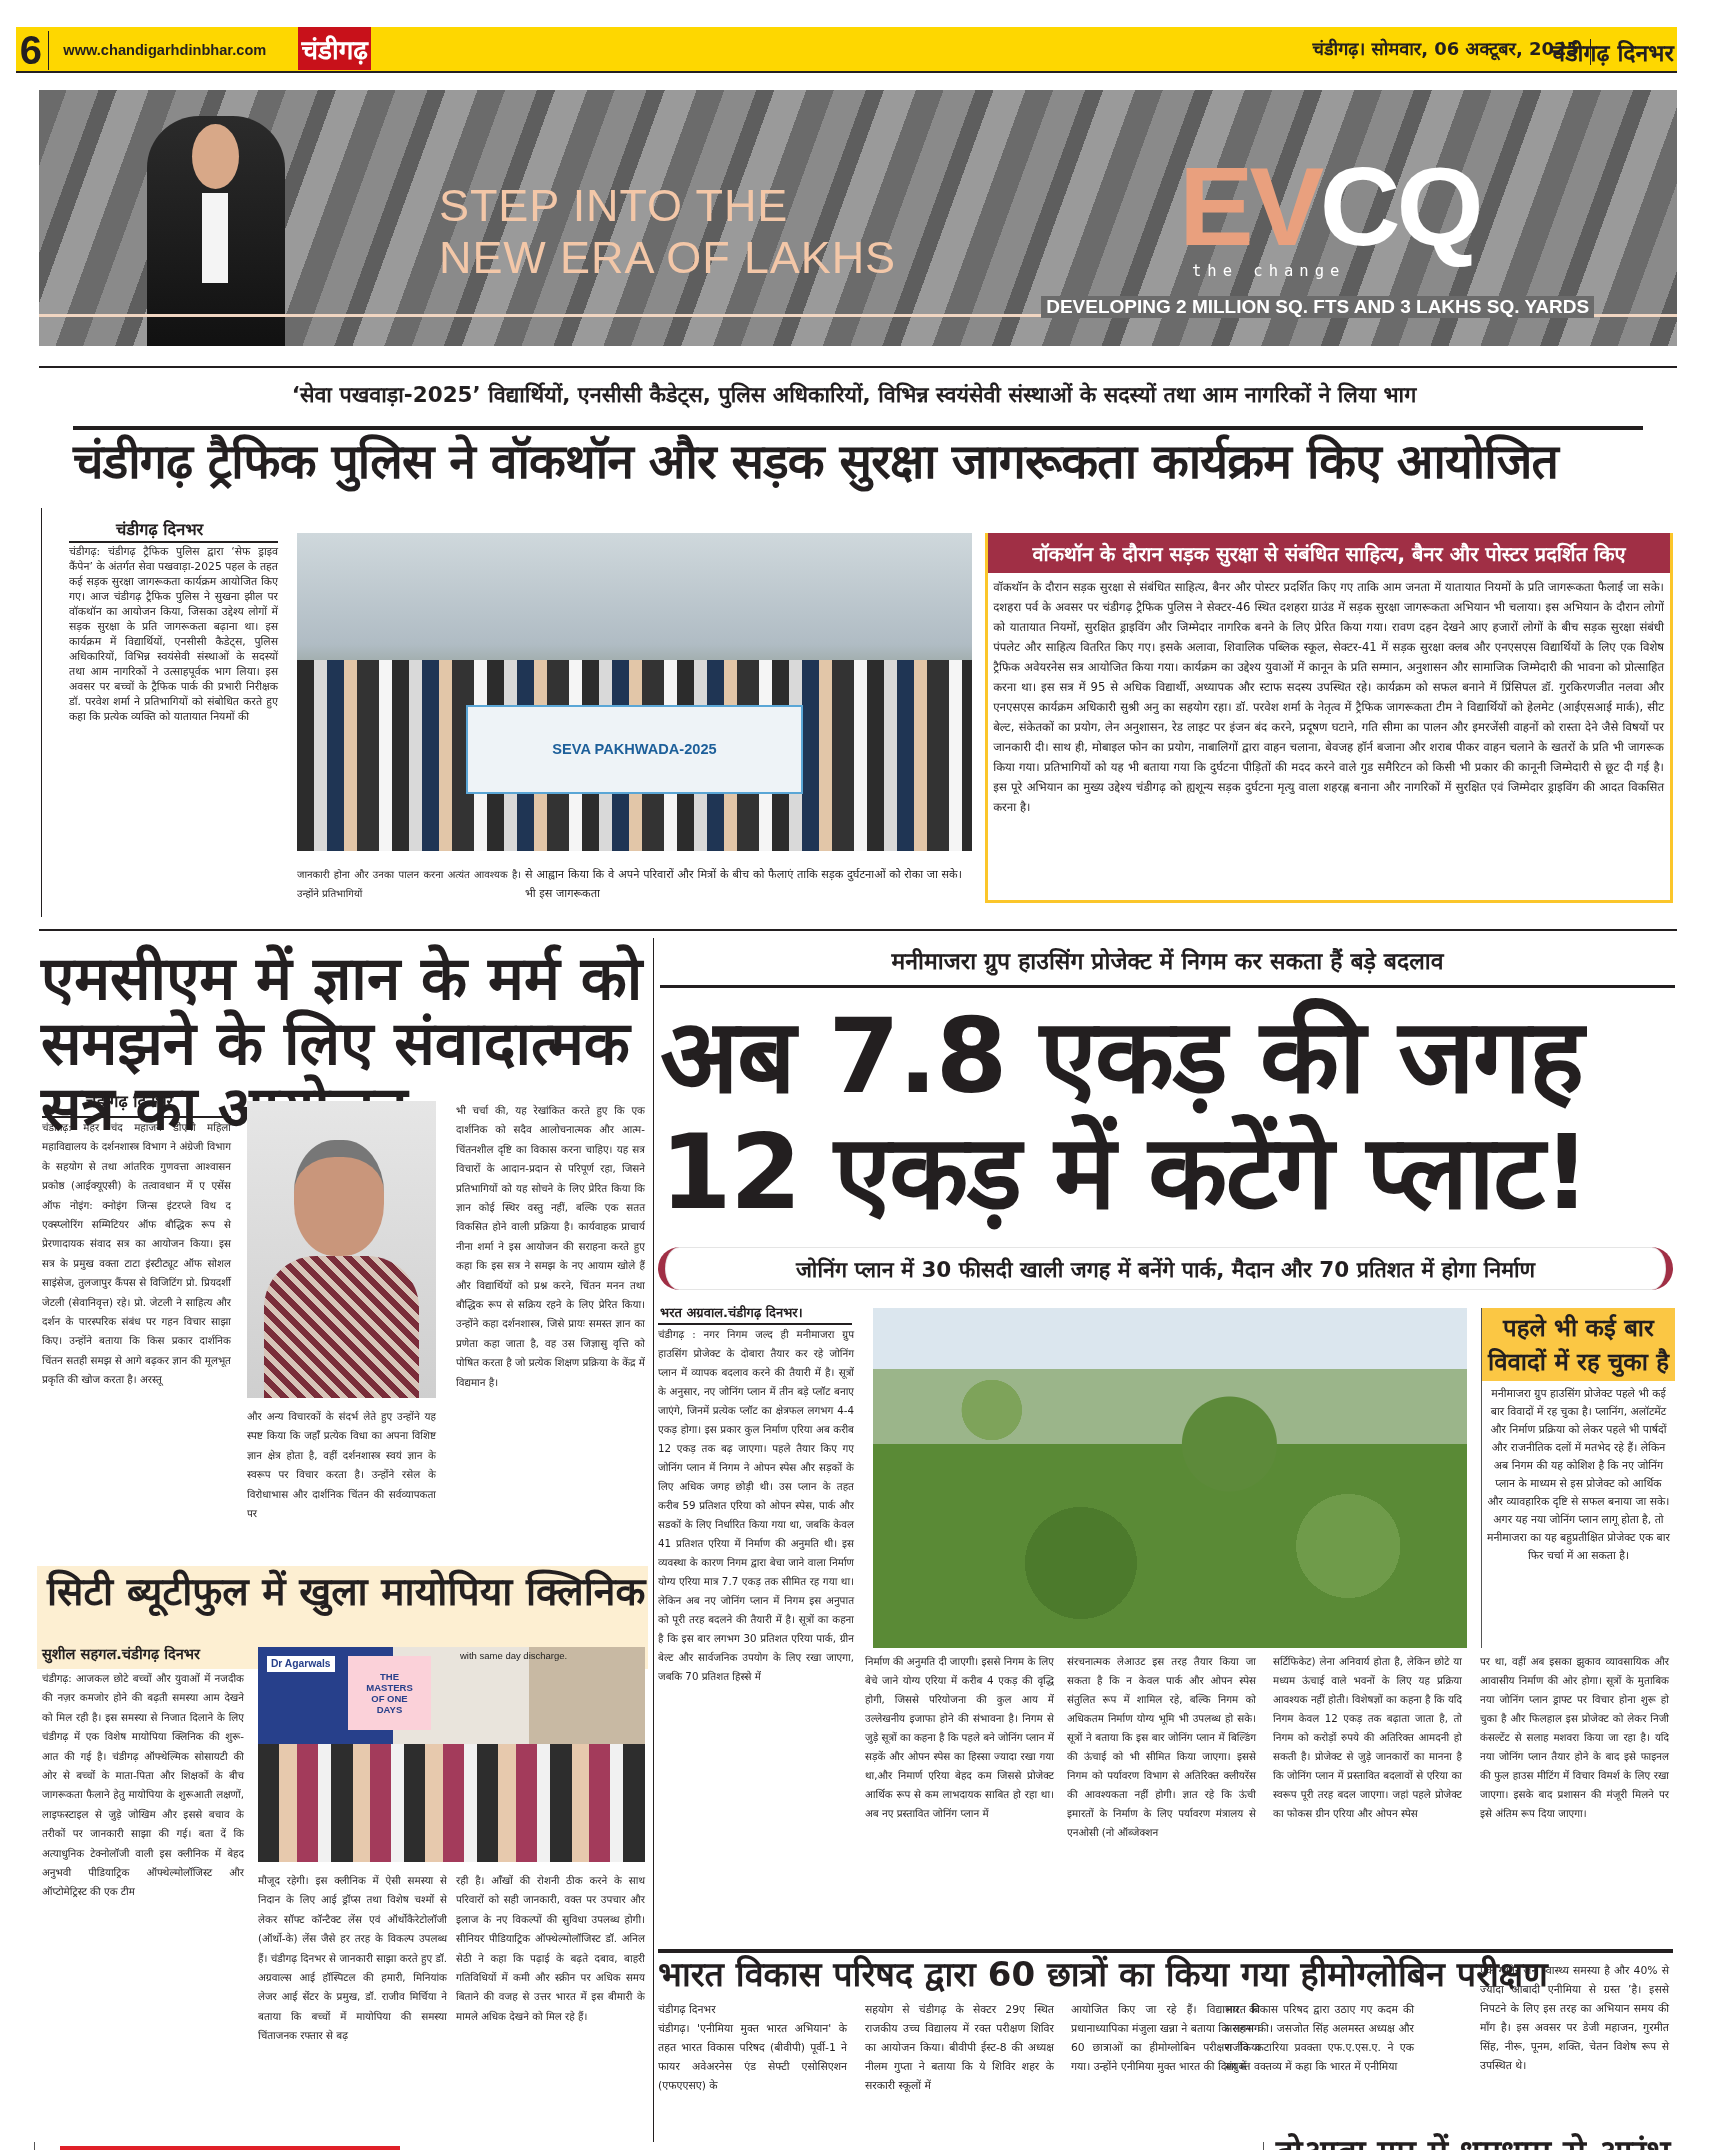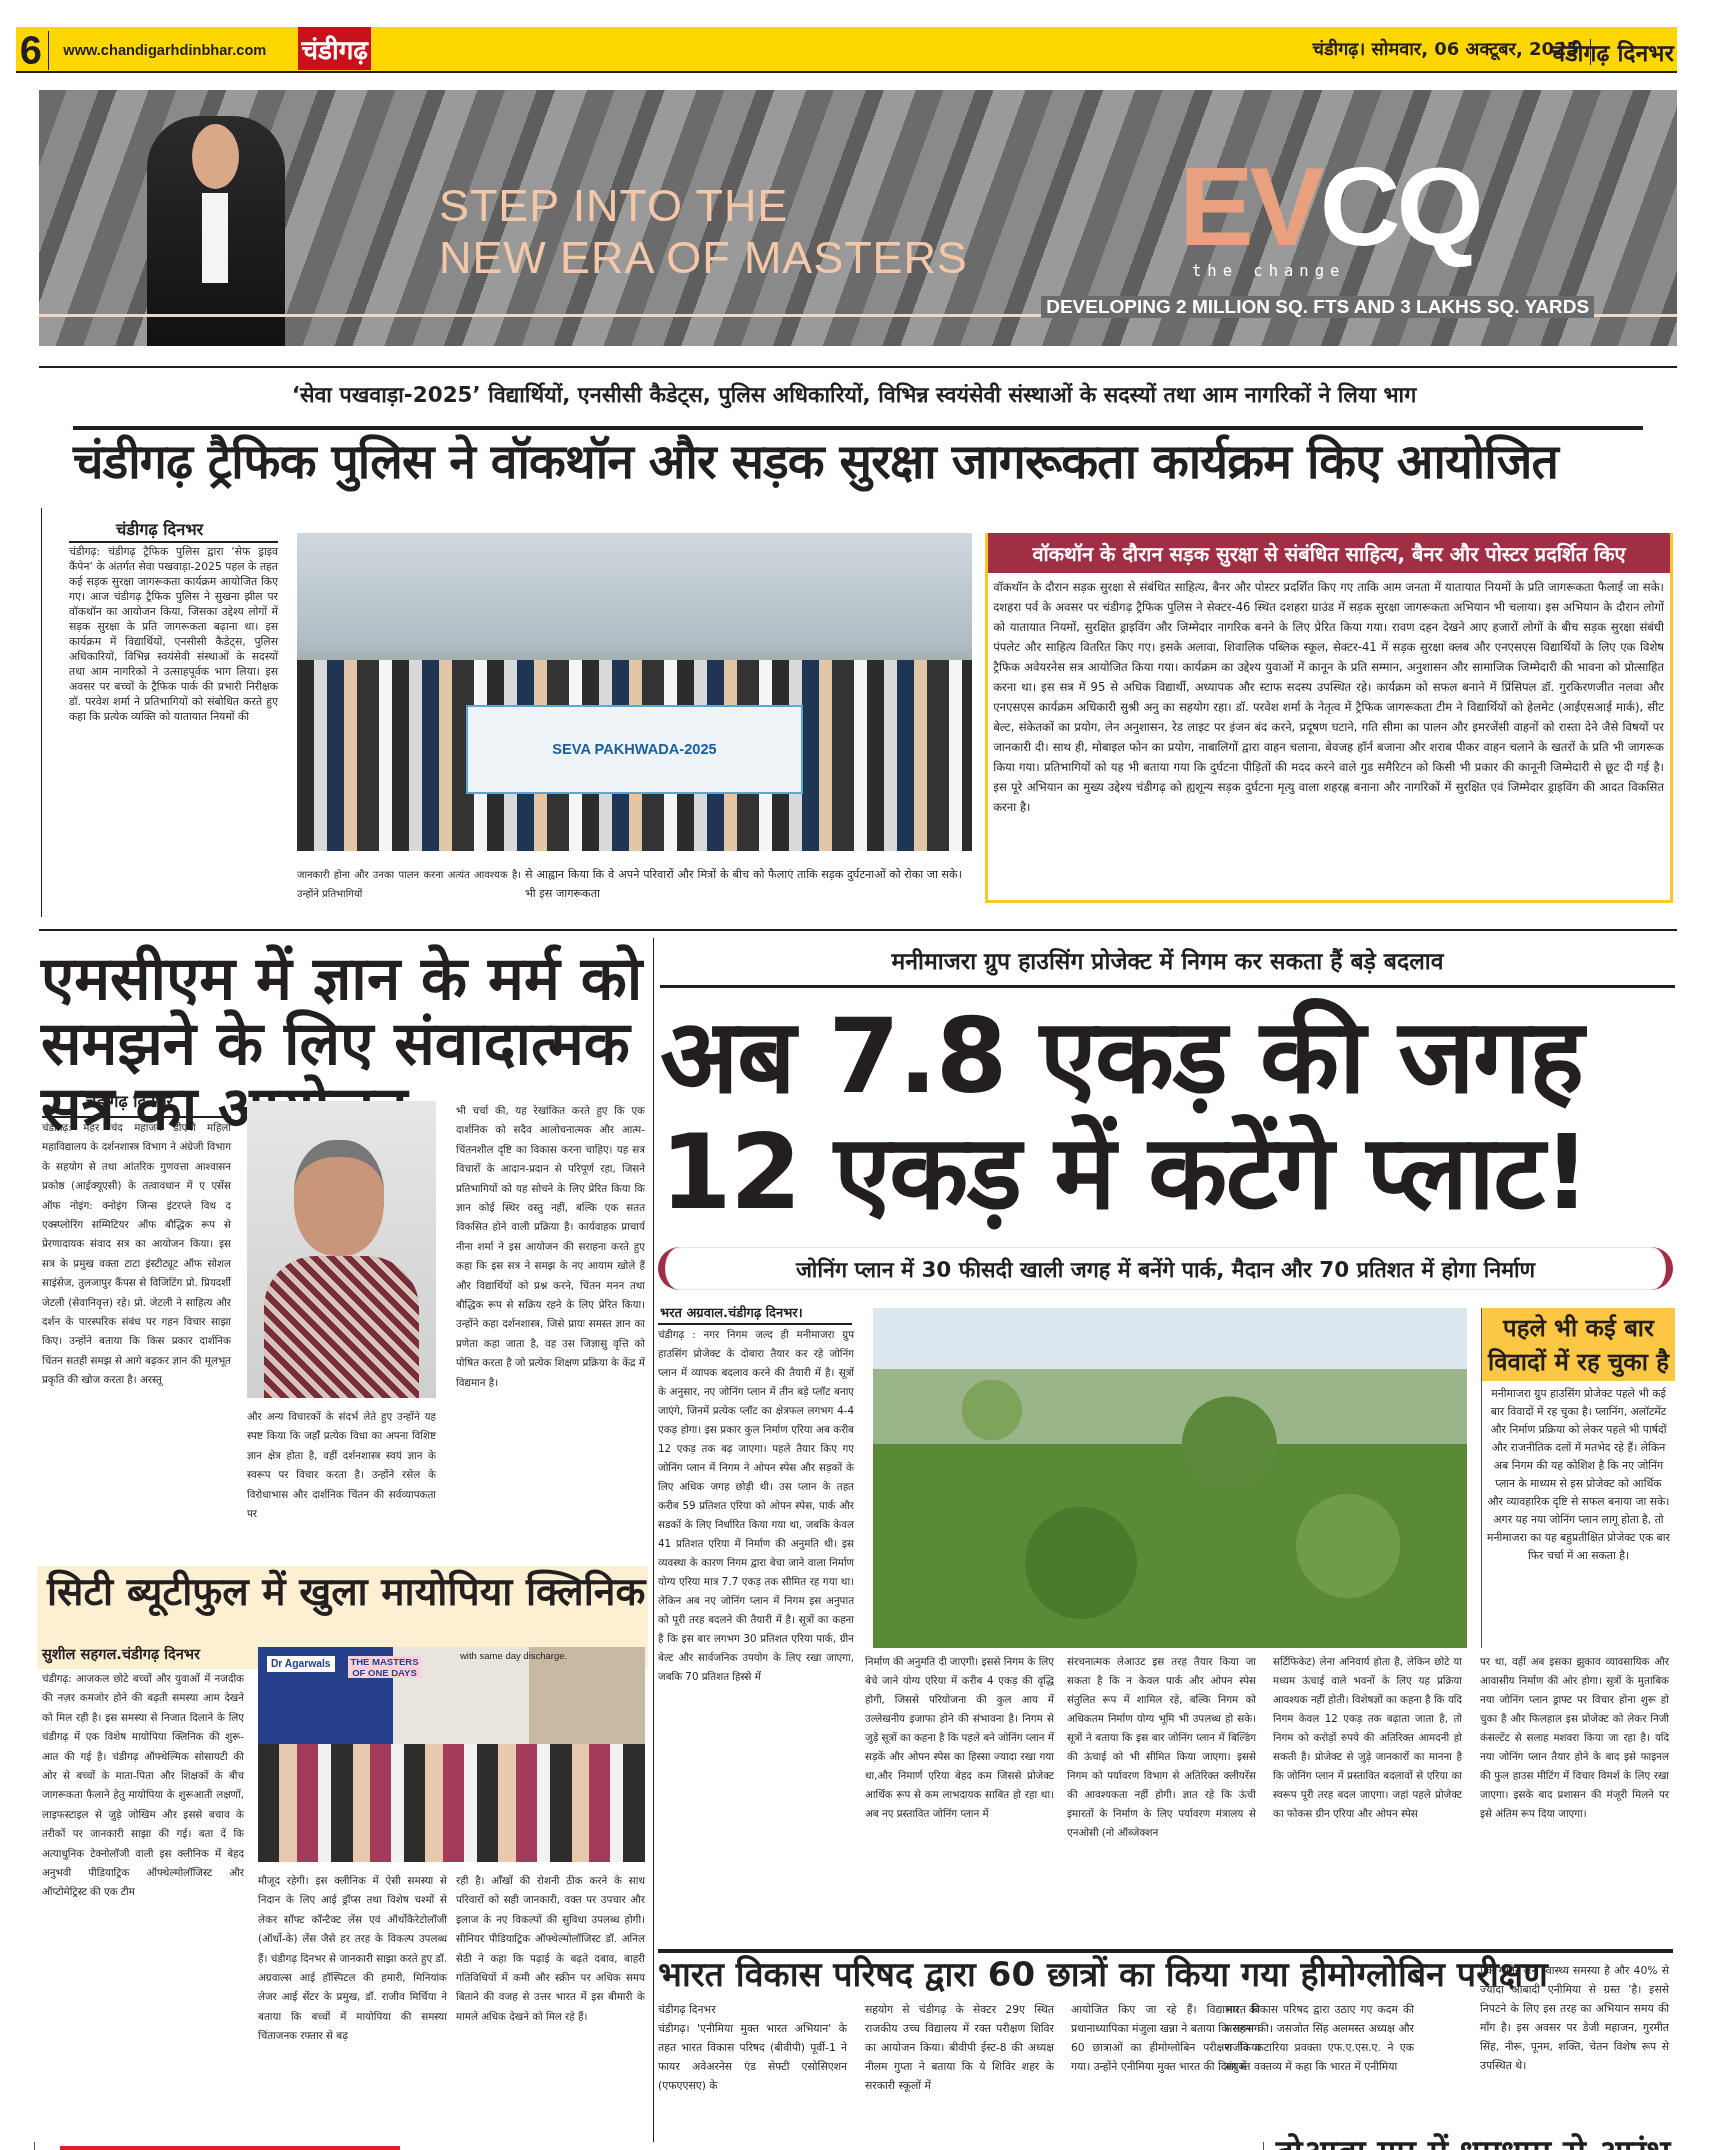--- a/index.html
+++ b/index.html
@@ -56,21 +56,21 @@
   <div class="abs date">चंडीगढ़। सोमवार, 06 अक्टूबर, 2025</div>
   <div class="abs paper">चंडीगढ़ दिनभर</div>
 </div>
 
 <div class="abs ad">
   <div class="abs ad-man"></div>
   <div class="abs ad-face"></div>
   <div class="abs ad-shirt"></div>
   <div class="abs ad-head">
     <div>STEP INTO THE</div>
-    <div>NEW ERA OF MASTERS</div>
+    <div>NEW ERA OF LAKHS</div>
   </div>
   <div class="abs ad-logo"><b>EV</b><span>CQ</span></div>
   <div class="abs ad-tag">the change</div>
   <div class="abs ad-line"></div>
   <div class="abs ad-dev">DEVELOPING 2 MILLION SQ. FTS AND 3 LAKHS SQ. YARDS</div>
 </div>
 
 <div class="abs rule" style="left:39px;top:366px;width:1638px;height:2.2px"></div>
 <div class="abs kicker" style="left:112px;top:379px;width:1484px;font-size:21.5px;font-weight:bold">‘सेवा पखवाड़ा-2025’ विद्यार्थियों, एनसीसी कैडेट्स, पुलिस अधिकारियों, विभिन्न स्वयंसेवी संस्थाओं के सदस्यों तथा आम नागरिकों ने लिया भाग</div>
 <div class="abs rule" style="left:73px;top:426px;width:1570px;height:4.3px"></div>
@@ -106,21 +106,21 @@
 </div>
 <div class="abs body" style="left:247px;top:1407px;width:189px;font-size:10.3px;line-height:19.4px">और अन्य विचारकों के संदर्भ लेते हुए उन्होंने यह स्पष्ट किया कि जहाँ प्रत्येक विधा का अपना विशिष्ट ज्ञान क्षेत्र होता है, वहीं दर्शनशास्त्र स्वयं ज्ञान के स्वरूप पर विचार करता है। उन्होंने रसेल के विरोधाभास और दार्शनिक चिंतन की सर्वव्यापकता पर</div>
 <div class="abs body" style="left:456px;top:1101px;width:189px;font-size:10.3px;line-height:19.4px">भी चर्चा की, यह रेखांकित करते हुए कि एक दार्शनिक को सदैव आलोचनात्मक और आत्म-चिंतनशील दृष्टि का विकास करना चाहिए। यह सत्र विचारों के आदान-प्रदान से परिपूर्ण रहा, जिसने प्रतिभागियों को यह सोचने के लिए प्रेरित किया कि ज्ञान कोई स्थिर वस्तु नहीं, बल्कि एक सतत विकसित होने वाली प्रक्रिया है। कार्यवाहक प्राचार्य नीना शर्मा ने इस आयोजन की सराहना करते हुए कहा कि इस सत्र ने समझ के नए आयाम खोले हैं और विद्यार्थियों को प्रश्न करने, चिंतन मनन तथा बौद्धिक रूप से सक्रिय रहने के लिए प्रेरित किया। उन्होंने कहा दर्शनशास्त्र, जिसे प्रायः समस्त ज्ञान का प्रणेता कहा जाता है, वह उस जिज्ञासु वृत्ति को पोषित करता है जो प्रत्येक शिक्षण प्रक्रिया के केंद्र में विद्यमान है।</div>
 
 <div class="abs clinic-box"></div>
 <div class="abs hl" style="left:47px;top:1570px;width:594px;font-size:39px;white-space:nowrap">सिटी ब्यूटीफुल में खुला मायोपिया क्लिनिक</div>
 <div class="abs by" style="left:42px;top:1643px;font-size:14.6px">सुशील सहगल.चंडीगढ़ दिनभर</div>
 <div class="abs body" style="left:42px;top:1669px;width:202px;font-size:10.3px;line-height:19.4px"><b>चंडीगढ़:</b> <span>आजकल छोटे बच्चों और युवाओं में नजदीक की नज़र कमजोर होने की बढ़ती समस्या आम देखने को मिल रही है। इस समस्या से निजात दिलाने के लिए चंडीगढ़ में एक विशेष मायोपिया क्लिनिक की शुरू-आत की गई है। चंडीगढ़ ऑफ्थेल्मिक सोसायटी की ओर से बच्चों के माता-पिता और शिक्षकों के बीच जागरूकता फैलाने हेतु मायोपिया के शुरूआती लक्षणों, लाइफस्टाइल से जुड़े जोखिम और इससे बचाव के तरीकों पर जानकारी साझा की गई। बता दें कि अत्याधुनिक टेक्नोलॉजी वाली इस क्लीनिक में बेहद अनुभवी पीडियाट्रिक ऑफ्थेल्मोलॉजिस्ट और ऑप्टोमेट्रिस्ट की एक टीम</span></div>
 <div class="abs" style="left:258px;top:1647px;width:387px;height:215px;background:linear-gradient(90deg,#27408b 0 35%,#e9e4dc 35% 70%,#c8b9a3 70%)">
   <div class="abs" style="left:8.6px;top:8.6px;background:#fff;padding:2.6px 4.3px;font:bold 10.3px 'Liberation Sans',sans-serif;color:#27408b">Dr Agarwals</div>
-  <div class="abs" style="left:90px;top:8.6px;width:73px;background:#fbd1d9;padding:0;font:bold 9.5px 'Liberation Sans',sans-serif;color:#27408b;text-align:center">THE MASTERS OF ONE DAYS</div>
+  <div class="abs" style="left:90px;top:8.6px;width:83px;background:#fbd1d9;padding:15px;font:bold 9.5px 'Liberation Sans',sans-serif;color:#27408b;text-align:center">THE MASTERS OF ONE DAYS</div>
   <div class="abs" style="left:202px;top:2.6px;font:9.5px 'Liberation Sans',sans-serif;color:#222">with same day discharge.</div>
   <div class="abs" style="left:0;bottom:0;width:100%;height:55%;background:repeating-linear-gradient(90deg,#2d2d2d 0 21.5px,#e7c9ad 21.5px 39px,#a33b5b 39px 60px,#f1f1f1 60px 73px)"></div>
 </div>
 <div class="abs body" style="left:258px;top:1871px;width:189px;font-size:10.3px;line-height:19.4px">मौजूद रहेगी। इस क्लीनिक में ऐसी समस्या से निदान के लिए आई ड्रॉप्स तथा विशेष चश्मों से लेकर सॉफ्ट कॉन्टैक्ट लेंस एवं ऑर्थोकैरेटोलॉजी (ऑर्थो-के) लेंस जैसे हर तरह के विकल्प उपलब्ध हैं। चंडीगढ़ दिनभर से जानकारी साझा करते हुए डॉ. अग्रवाल्स आई हॉस्पिटल की हमारी, मिनियांक लेजर आई सेंटर के प्रमुख, डॉ. राजीव मिर्चिया ने बताया कि बच्चों में मायोपिया की समस्या चिंताजनक रफ्तार से बढ़</div>
 <div class="abs body" style="left:456px;top:1871px;width:189px;font-size:10.3px;line-height:19.4px">रही है। आँखों की रोशनी ठीक करने के साथ परिवारों को सही जानकारी, वक्त पर उपचार और इलाज के नए विकल्पों की सुविधा उपलब्ध होगी। सीनियर पीडियाट्रिक ऑफ्थेल्मोलॉजिस्ट डॉ. अनिल सेठी ने कहा कि पढ़ाई के बढ़ते दबाव, बाहरी गतिविधियों में कमी और स्क्रीन पर अधिक समय बिताने की वजह से उत्तर भारत में इस बीमारी के मामले अधिक देखने को मिल रहे हैं।</div>
 
 <div class="abs vline" style="left:653px;top:938px;height:1204px"></div>
 <div class="abs kicker" style="left:662px;top:944px;width:1011px;font-size:23px;font-weight:bold">मनीमाजरा ग्रुप हाउसिंग प्रोजेक्ट में निगम कर सकता हैं बड़े बदलाव</div>
 <div class="abs rule" style="left:660px;top:985px;width:1015px;height:3.4px"></div>
 <div class="abs hl" style="left:660px;top:998px;width:1015px;font-size:103px;line-height:116px;text-align:left;white-space:nowrap;letter-spacing:-1.7px">

